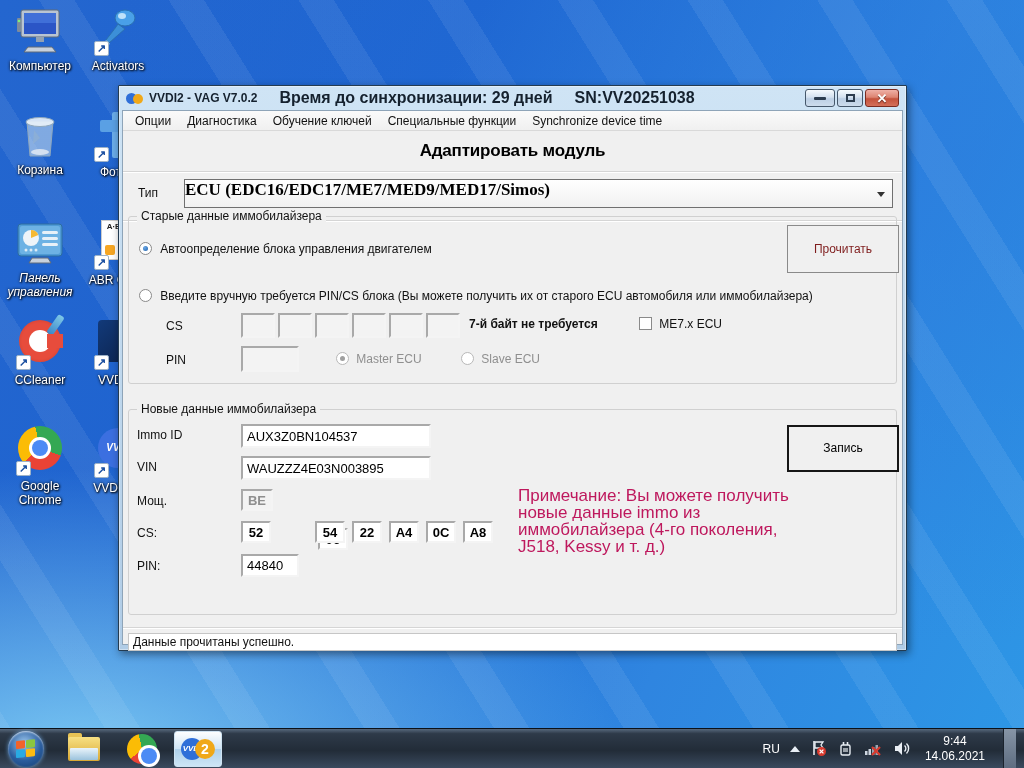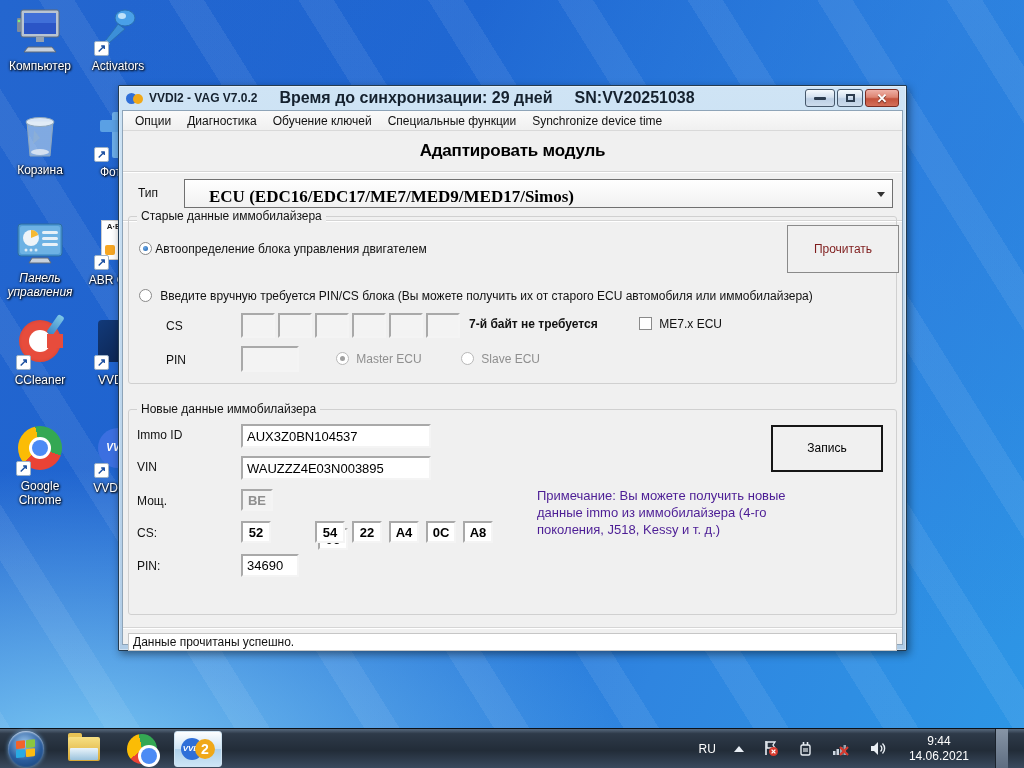--- a/index.html
+++ b/index.html
@@ -92,21 +92,21 @@
   .heading { position:absolute; top:9px; left:0; right:0; text-align:center;
     font-size:17px; font-weight:bold; color:#000; letter-spacing:-0.2px; }
   .hsep { position:absolute; left:0; right:0; height:2px;
     border-top:1px solid #d5d5d5; border-bottom:1px solid #fff; }
   .sep1 { top:39px; } .sep2 { top:88px; } .sep3 { top:495px; }
 
   .type-row { position:absolute; top:47px; left:0; right:0; height:30px; }
   .type-label { position:absolute; left:15px; top:7px; font-size:12px; color:#111; }
   .type-select { position:absolute; left:61px; right:9px; top:0; height:29px;
     background:linear-gradient(#ffffff,#f1f1f1); border:1px solid #707070;
-    display:flex; align-items:flex-end; padding:0 24px;
+    display:flex; align-items:flex-start; padding:0 0;
     font-family:"Liberation Serif", serif; font-weight:bold; font-size:17px; color:#000; }
   .dd-arrow { position:absolute; right:7px; top:12px; width:0; height:0;
     border-left:4px solid transparent; border-right:4px solid transparent; border-top:5px solid #333; }
 
   .groupbox { position:absolute; left:5px; right:5px; border:1px solid #d0d0d0; border-radius:3px; }
   .gb1 { top:84px; height:168px; }
   .gb2 { top:277px; height:206px;padding-left:23px; }
   .gb-legend { position:absolute; top:-8px; left:8px; background:#f0f0f0; padding:0 4px;
     font-size:12px; color:#111; }
 
@@ -117,31 +117,31 @@
   .radio.dis { border-color:#b8b8b8; }
   .radio.dis.sel::after { background:#a0a0a0; }
   .checkbox { width:13px; height:13px; background:#fff; border:1px solid #8a8a8a; display:inline-block; vertical-align:-2px; }
 
   .row-abs { position:absolute; font-size:12px; color:#111; }
   .lab-dis { color:#8f8f8f; }
 
   .btn { position:absolute; text-align:center; font-size:12px; background:#f0f0f0; }
   .btn-read { left:658px; top:8px; width:112px; height:48px; line-height:46px;
     border:1px solid #8a8a8a; color:#7f1d1d; }
-  .btn-write { left:642px; top:15px; width:112px; height:47px; line-height:43px;
+  .btn-write { left:658px; top:15px; width:112px; height:47px; line-height:43px;
     border:2px solid #161616; color:#000; }
 
   .inp { background:#fff; border:2px solid; border-color:#a9a9a9 #f4f4f4 #f4f4f4 #a9a9a9;
     font-size:13px; color:#000; padding:0 4px; display:flex; align-items:center; }
   .inp.dis { background:#f3f3f3; }
   .inp.gray-text { color:#8f8f8f; font-weight:bold; }
   .csbox { justify-content:center; font-weight:bold; }
 
-  .note-block { position:absolute; left:408px; top:77px; width:272px;
-    font-size:13px; line-height:17px; color:#4c1d95; }
+  .note-block { position:absolute; left:389px; top:77px; width:272px;
+    font-size:17px; line-height:17px; color:#be185d; }
 
   .statusbar { position:absolute; left:5px; right:5px; top:501px; height:18px;
     background:#fff; border:1px solid #c6c6c6; font-size:12px; color:#111;
     display:flex; align-items:center; padding-left:4px; }
 
   
   .taskbar { position:absolute; left:0; bottom:0; width:1024px; height:40px; z-index:10;
     background:linear-gradient(#57687c 0%, #2e3a49 12%, #222c38 55%, #3a4a5e 100%);
     border-top:1px solid #0c1118; display:flex; align-items:center; }
   .orb { width:36px; height:36px; border-radius:50%; margin-left:8px; position:relative;
@@ -160,21 +160,21 @@
   .chrome-sm { width:30px; height:30px; }
   .vvdi-btn { margin-left:14px; width:48px; height:36px; border:1px solid #cfe3f2; border-radius:3px;
     background:linear-gradient(#fdfeff,#cfe4f4 50%,#aed0ea 50%,#cde5f6);
     display:flex; align-items:center; justify-content:center; position:relative; }
   .vvdi-logo { position:relative; width:34px; height:22px; }
   .vvdi-logo .c1 { position:absolute; left:0; top:0; width:22px; height:22px; border-radius:50%;
     background:#2f6fd8; color:#fff; font-size:8px; font-style:italic; font-weight:bold;
     text-align:center; line-height:22px; }
   .vvdi-logo .c2 { position:absolute; right:0; top:1px; width:20px; height:20px; border-radius:50%;
     background:#f0a818; color:#fff; font-size:14px; font-weight:bold; text-align:center; line-height:20px; }
-  .tray { margin-left:auto; display:flex; align-items:center; gap:18px; padding-right:16px; }
+  .tray { margin-left:auto; display:flex; align-items:center; gap:10px; padding-right:8px; }
   .tray .lang { color:#fff; font-size:12px; }
   .tray .up-arr { width:0; height:0; border-left:5px solid transparent; border-right:5px solid transparent;
     border-bottom:6px solid #e8eef5; }
   .tray svg { display:block; }
   .clock { color:#fff; font-size:12px; text-align:center; line-height:15px; margin-left:4px; }
   .show-desktop { width:13px; height:40px; margin-left:8px;
     background:linear-gradient(#8795a6,#5d6c80); border-left:1px solid #1a222c; }
 </style>
 </head>
 <body>
@@ -332,21 +332,21 @@
           <i class="dd-arrow"></i>
         </div>
       </div>
       <div class="hsep sep2"></div>
 
       <div class="groupbox gb1">
         <span class="gb-legend">Старые данные иммобилайзера</span>
 
         <div class="row-abs" style="left:10px;top:25px;">
           <span class="radio sel"></span>
-          <span style="">Автоопределение блока управления двигателем</span>
+          <span style="margin-left:5px;">Автоопределение блока управления двигателем</span>
         </div>
 
         <div class="btn btn-read">Прочитать</div>
 
         <div class="row-abs" style="left:10px;top:72px;">
           <span class="radio"></span>
           <span style="margin-left:5px;">Введите вручную требуется PIN/CS блока (Вы можете получить их от старого ECU автомобиля или иммобилайзера)</span>
         </div>
 
         <span class="row-abs" style="left:37px;top:102px;">CS</span>
@@ -414,21 +414,21 @@
           </div>
         <div class="inp csbox" style="position:absolute;left:297px;top:111px;width:30px;height:22px;">
             <span>0C</span>
           </div>
         <div class="inp csbox" style="position:absolute;left:334px;top:111px;width:30px;height:22px;">
             <span>A8</span>
           </div>
 
         <span class="row-abs" style="left:8px;top:149px;">PIN:</span>
         <div class="inp" style="position:absolute;left:112px;top:144px;width:58px;height:23px;">
-          <span>34690</span>
+          <span>44840</span>
         </div>
       </div>
 
       <div class="hsep sep3"></div>
       <div class="statusbar">
         <span>Данные прочитаны успешно.</span>
       </div>
     </div>
   </div>
 </div>

